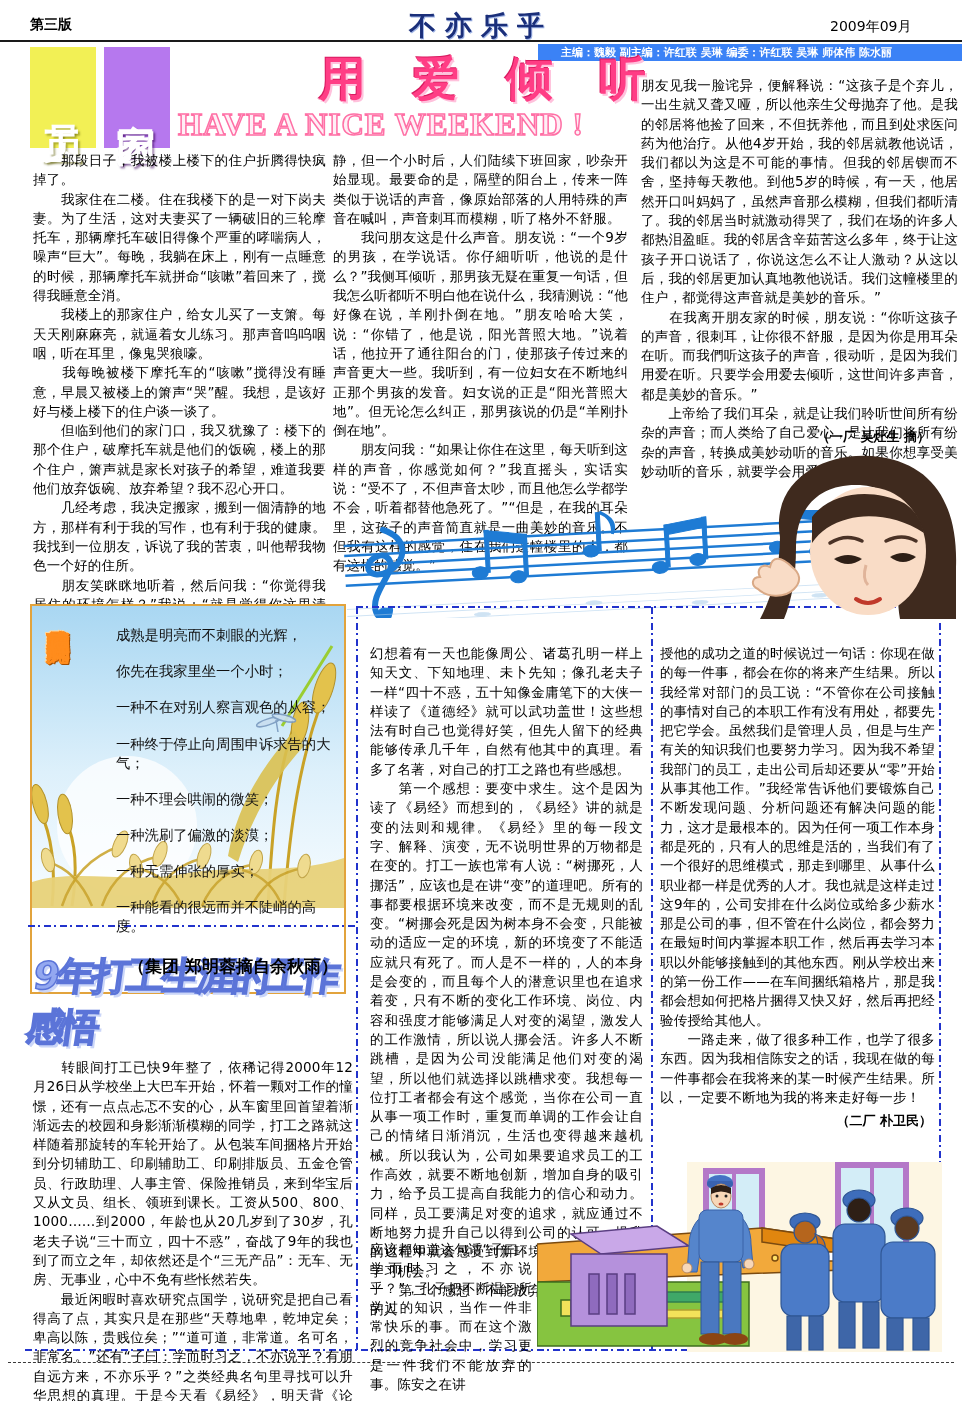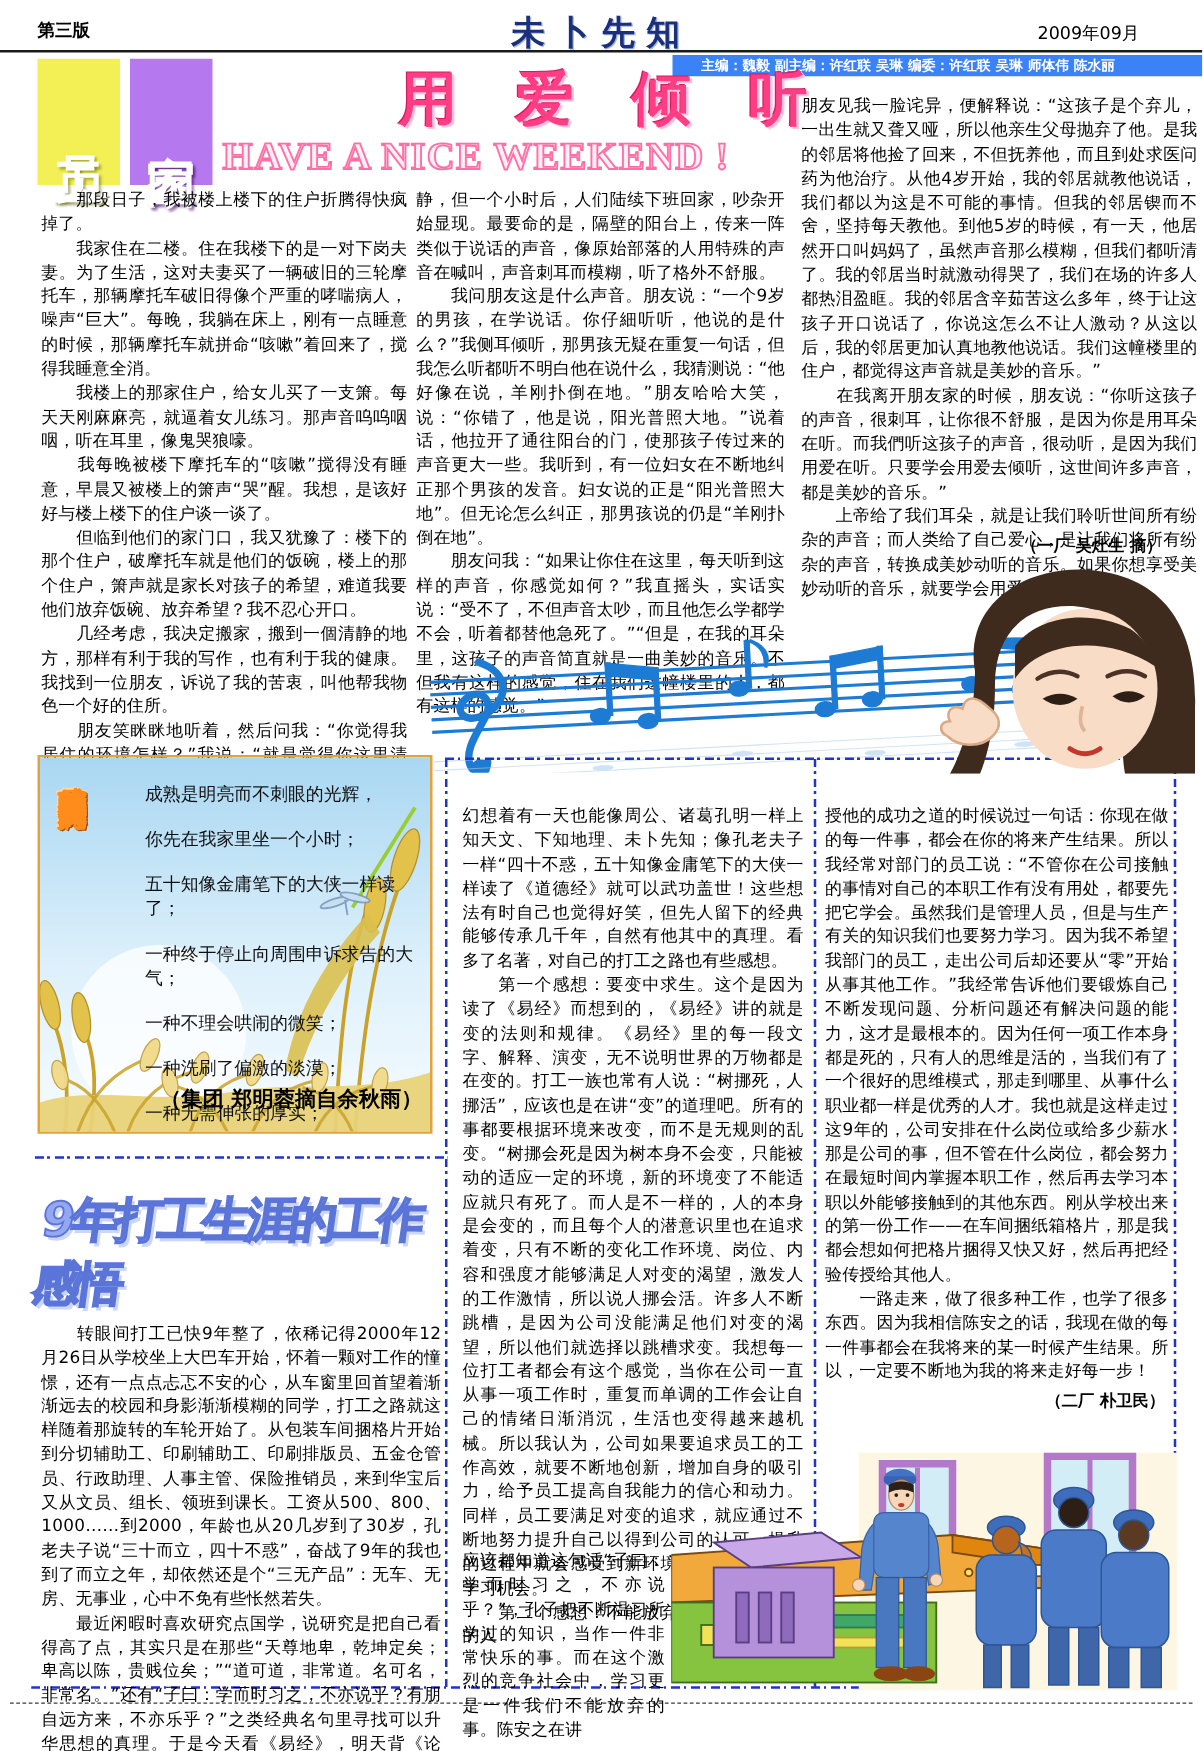--- a/index.html
+++ b/index.html
@@ -32,21 +32,21 @@
           -webkit-text-stroke:1.5px #FF6FA5;}
   
   .coltext{font-size:13.5px;line-height:19.3px;text-align:justify;white-space:pre-line;
            letter-spacing:.2px;}
   .c1{left:33px;top:151px;width:293px;height:462px;}
   .c2{left:333px;top:151px;width:295px;height:356px;}
   .c3{left:641px;top:76px;width:317px;height:382px;}
   .sig{font-size:13px;font-weight:bold;text-align:right;}
   .sig1{left:770px;top:428px;width:160px;z-index:6;}
   
-  .poem-box{left:30px;top:604px;width:316px;height:303px;border:2px solid #E2A33C;
+  .poem-box{left:30px;top:604px;width:316px;height:390px;border:2px solid #E2A33C;
             box-sizing:border-box;overflow:hidden;}
   .poem-vtitle{left:10px;top:4px;height:296px;writing-mode:vertical-rl;text-orientation:upright;
                font-size:24px;font-weight:bold;color:#FF8C1C;letter-spacing:1px;
                text-shadow:1px 1px 0 #A34D00, -1px -1px 0 #FFD9A0;z-index:3;}
   .poem-lines{left:84px;top:20px;width:226px;list-style:none;margin:0;padding:0;z-index:3;}
   .poem-lines li{font-size:14.3px;color:#101010;margin-bottom:17.2px;font-weight:500;}
   .poem-attr{right:6px;bottom:14px;font-size:17px;font-weight:bold;z-index:3;}
   
   .a2-title{left:30px;top:956px;width:322px;height:92px;display:flex;align-items:center;
             justify-content:center;font-size:38px;font-weight:bold;color:#93A8F0;
@@ -69,21 +69,21 @@
   .dh-bottom{left:25px;top:1349px;width:915px;}
   .dbl-bottom{left:8px;top:1362px;width:946px;}
   svg{display:block;}
 </style>
 </head>
 <body>
 
 <div id="page">
 
   <div class="abs edition">第三版</div>
-  <div class="abs masthead">未卜先知</div>
+  <div class="abs masthead">不亦乐乎</div>
   <div class="abs issue-date">2009年09月</div>
   <div class="abs header-rule"></div>
   <div class="abs editors-bar">主编：魏毅 副主编：许红联 吴琳 编委：许红联 吴琳 师体伟 陈水丽</div>
 
   <div class="abs badge badge-yg">
     <span>员工</span>
   </div>
   <div class="abs badge badge-jy">
     <span>家园</span>
   </div>
@@ -216,21 +216,21 @@
           <ellipse cx="236" cy="116" rx="12" ry="3" transform="rotate(-18 236 116)"></ellipse>
           <ellipse cx="252" cy="112" rx="12" ry="3" transform="rotate(14 252 112)"></ellipse>
           <line x1="244" y1="114" x2="246" y2="126"></line>
         </g>
       </svg>
     </div>
     <div class="abs poem-vtitle">成熟是明亮而不刺眼的光辉</div>
     <ul class="abs poem-lines">
       <li>成熟是明亮而不刺眼的光辉，</li>
       <li>你先在我家里坐一个小时；</li>
-      <li>五十知像金庸笔下的大侠一样读了；</li>
+      <li>一种不在对别人察言观色的从容；</li>
       <li>一种终于停止向周围申诉求告的大气；</li>
       <li>一种不理会哄闹的微笑；</li>
       <li>一种洗刷了偏激的淡漠；</li>
       <li>一种无需伸张的厚实；</li>
       <li>一种能看的很远而并不陡峭的高度。</li>
     </ul>
     <div class="abs poem-attr">（集团 郑明蓉摘自余秋雨）</div>
   </div>
 
   <div class="abs dashdot-h dh-poem"></div>

